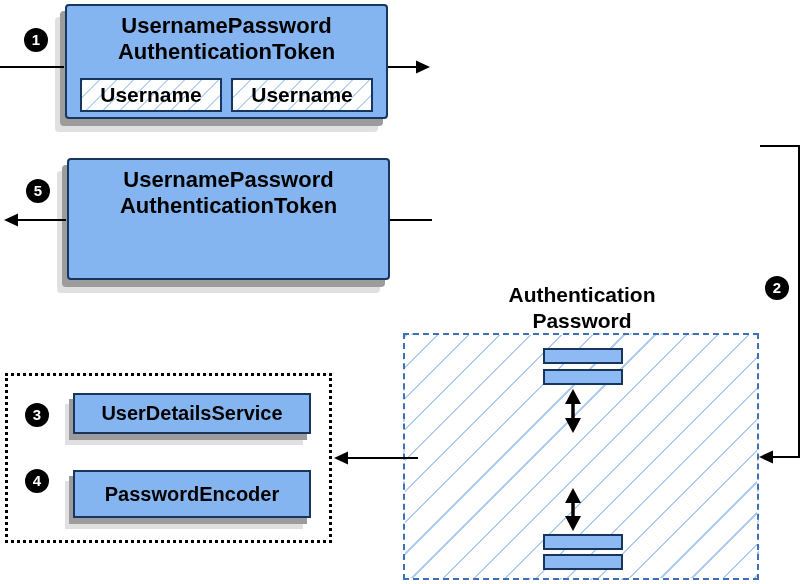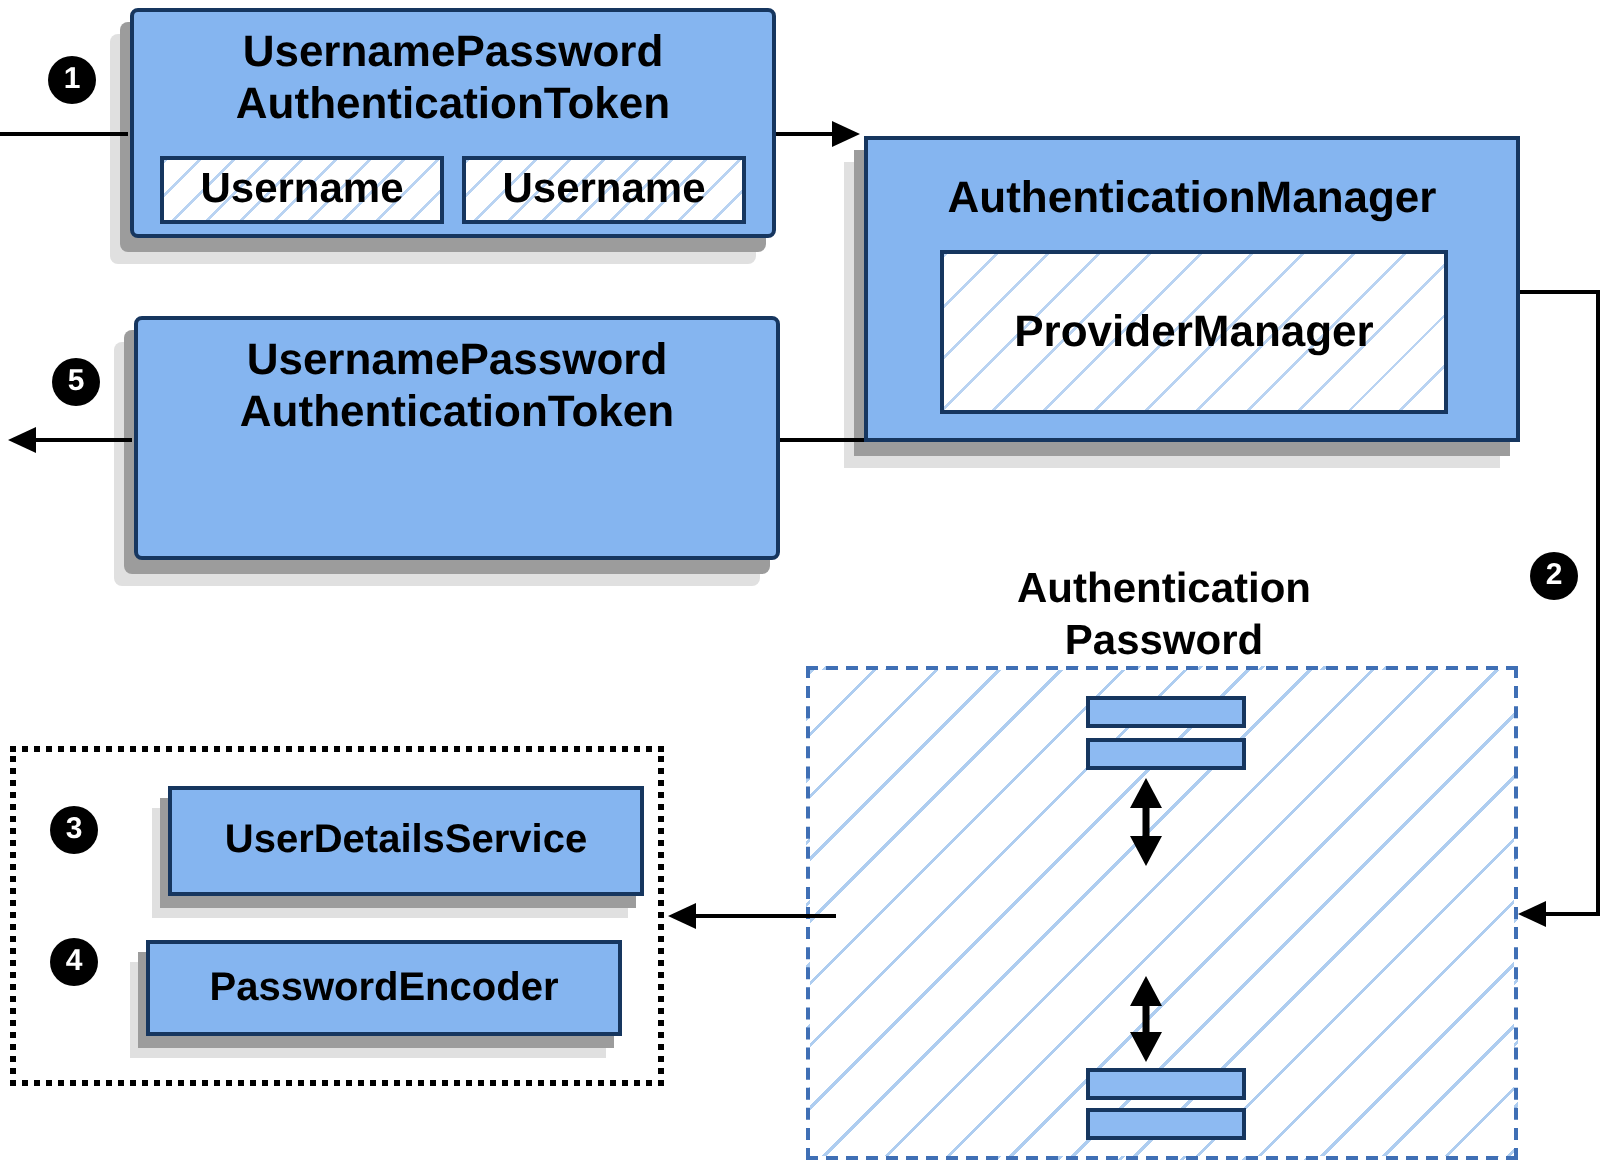--- a/index.html
+++ b/index.html
@@ -76,24 +76,20 @@
     <div class="token-title">
       <div>UsernamePassword</div>
       <div>AuthenticationToken</div>
     </div>
     <div class="fields" style="top:72px">
       <div class="field hatch-s">Username</div>
       <div class="field hatch-s">Username</div>
     </div>
   </div>
 
-  <div class="box shadow-big z2" style="left:432px;top:68px;width:328px;height:153px">
-    <div class="mgr-title">AuthenticationManager</div>
-    <div class="inner-box hatch-m" style="left:36px;top:55px;width:254px;height:82px">ProviderManager</div>
-  </div>
 
   <div class="box rounded shadow-big z2" style="left:67px;top:158px;width:323px;height:122px">
     <div class="token-title">
       <div>UsernamePassword</div>
       <div>AuthenticationToken</div>
     </div>
   </div>
 
   <div class="providers-heading" style="left:472px;top:262px;width:220px">
     <div>Authentication</div>
@@ -103,21 +99,21 @@
   <div class="dashed-area hatch-l" style="left:403px;top:333px;width:356px;height:247px"></div>
 
   <div class="bar" style="left:543px;top:348px"></div>
   <div class="bar" style="left:543px;top:369px"></div>
 
 
   <div class="bar" style="left:543px;top:534px"></div>
   <div class="bar" style="left:543px;top:554px"></div>
 
   <div class="dotted-area" style="left:5px;top:373px;width:327px;height:170px"></div>
-  <div class="service shadow-small" style="left:84px;top:393px;width:238px;height:55px">UserDetailsService</div>
+  <div class="service shadow-small" style="left:73px;top:393px;width:238px;height:41px">UserDetailsService</div>
   <div class="service shadow-small" style="left:73px;top:470px;width:238px;height:48px">PasswordEncoder</div>
 
   <svg class="connectors" width="803" height="584" viewBox="0 0 803 584">
 
     <line x1="0" y1="67" x2="64" y2="67"></line>
 
     <line x1="388" y1="67" x2="418" y2="67"></line>
     <polygon points="430,67 416,60.5 416,73.5"></polygon>
 
     <line x1="390" y1="220" x2="432" y2="220"></line>

